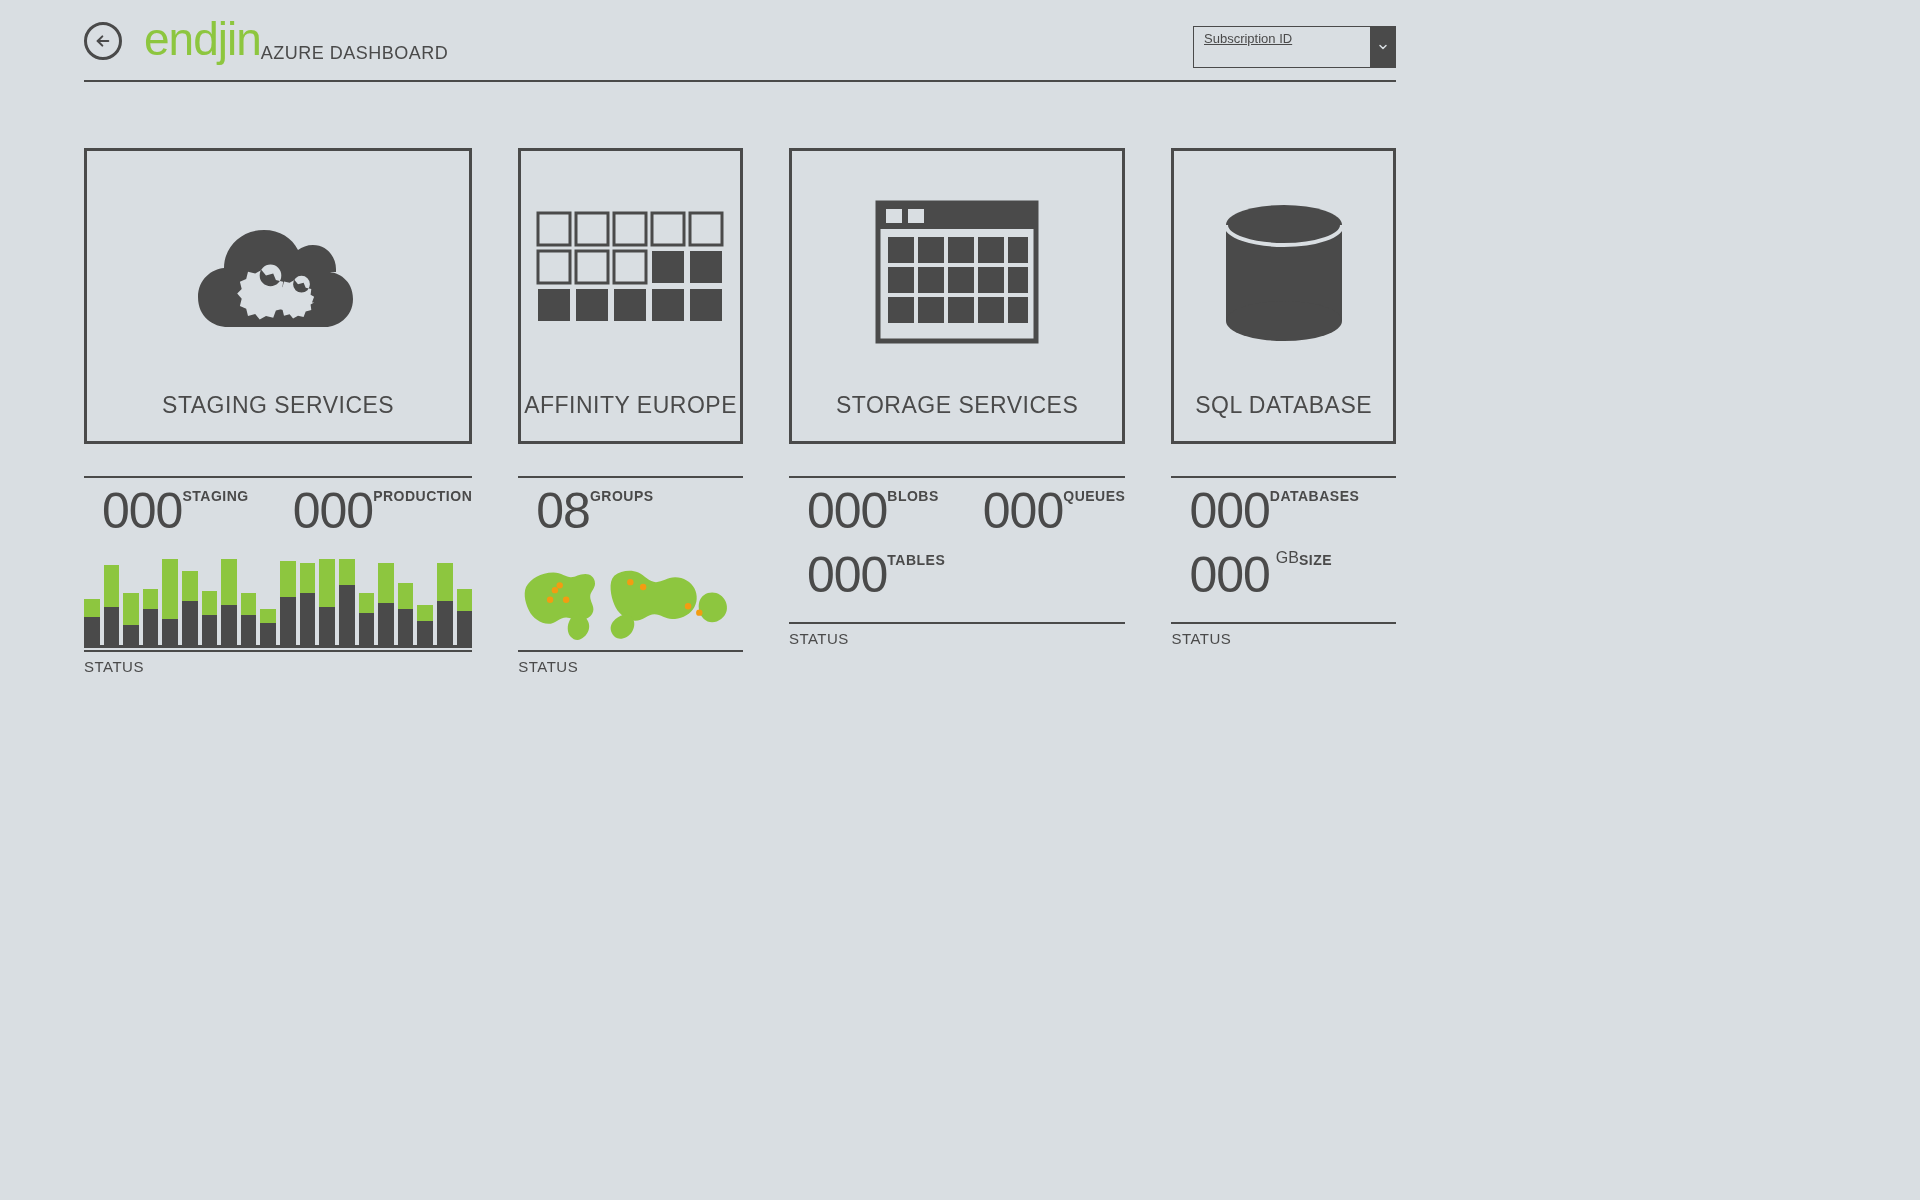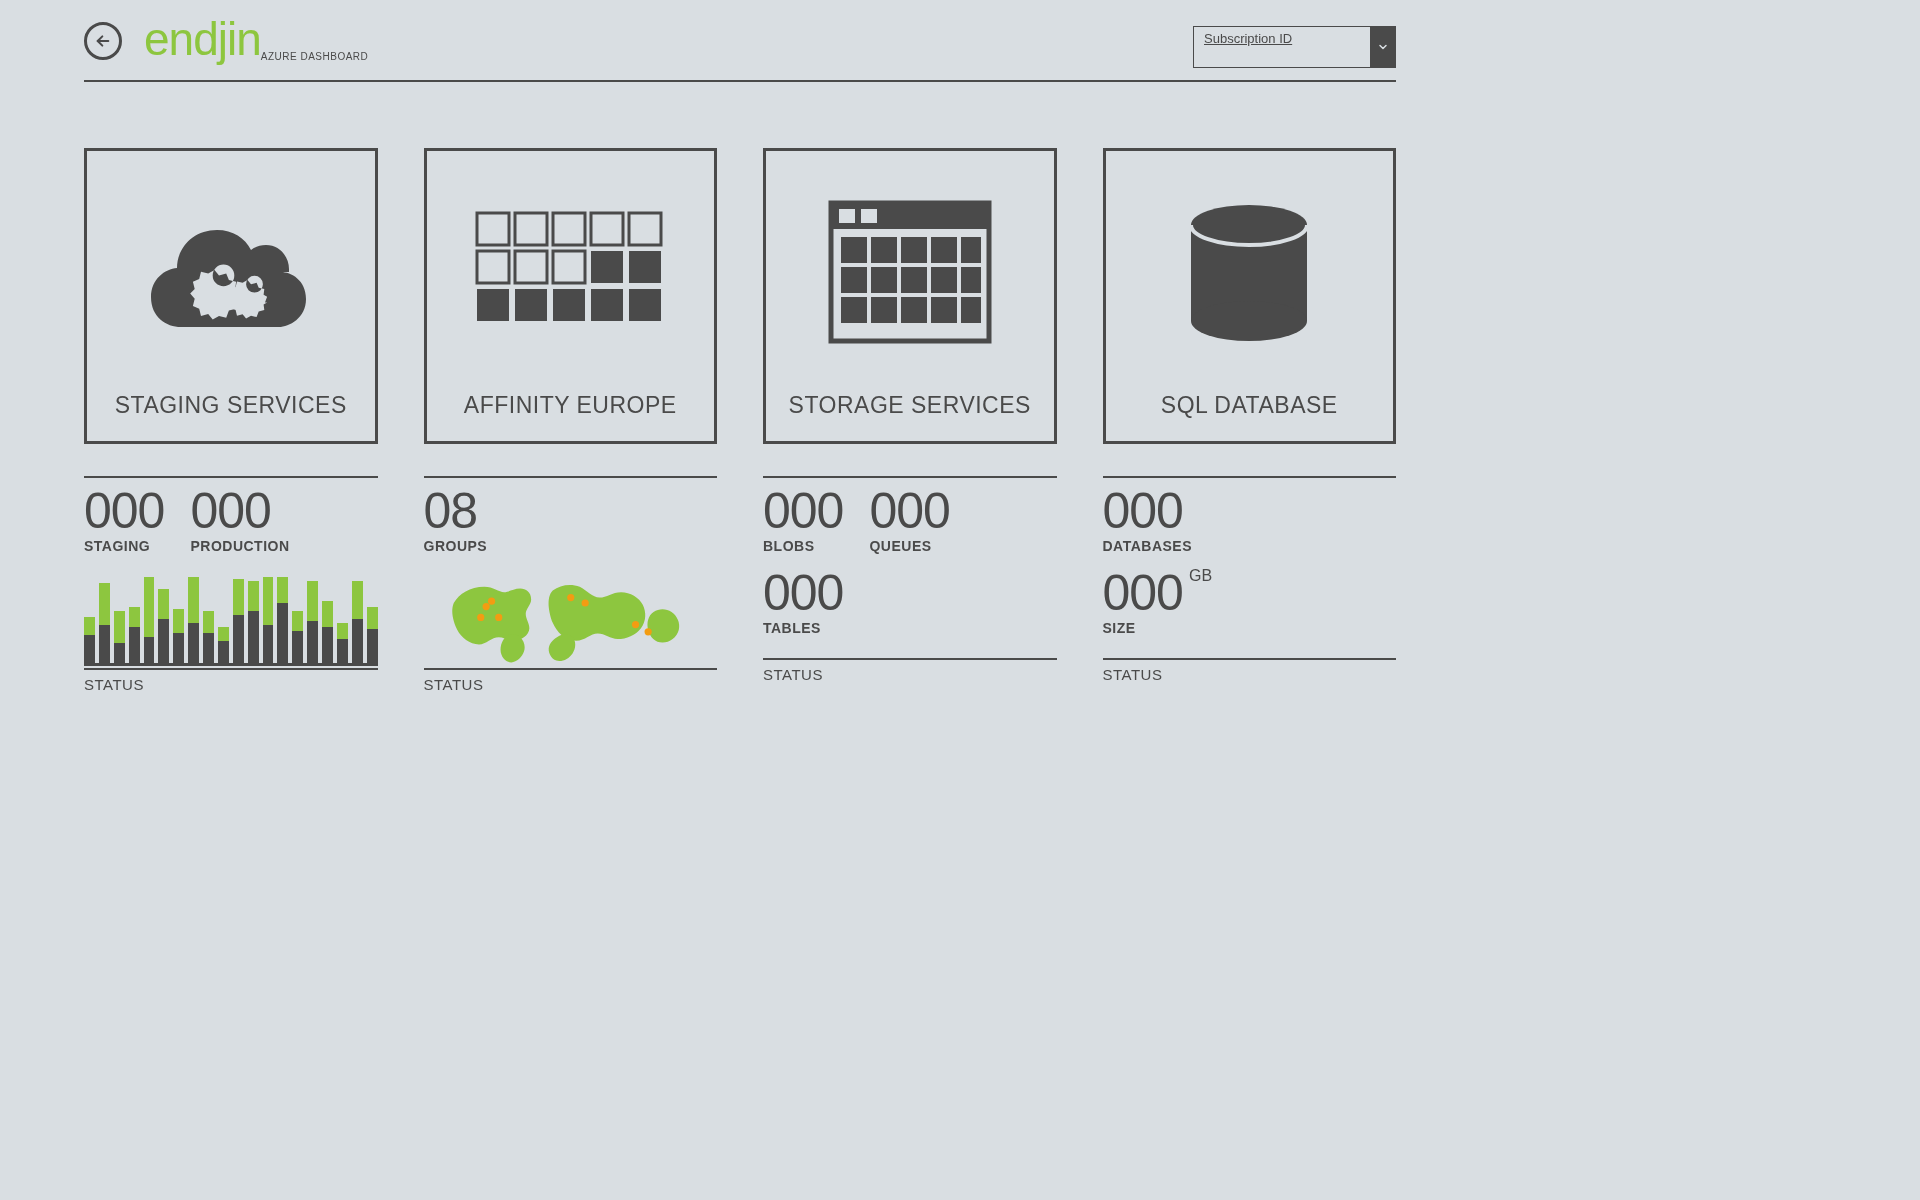--- a/index.html
+++ b/index.html
@@ -13,36 +13,36 @@
   html,body{margin:0;padding:0;background:var(--bg);font-family:"Segoe UI",Arial,Helvetica,sans-serif;color:var(--fg);}
   body{width:1480px;height:864px;overflow:hidden;}
   .page{padding:16px 84px 0 84px;}
   
   
   .header{display:flex;align-items:flex-start;gap:22px;padding-bottom:18px;border-bottom:2px solid var(--line);position:relative;}
   .back-btn{width:32px;height:32px;border:3px solid var(--fg);border-radius:50%;display:flex;align-items:center;justify-content:center;margin-top:6px;cursor:pointer;}
   .back-btn svg{display:block;}
   .brand{display:flex;flex-direction:row;line-height:1;}
   .brand-name{font-size:46px;font-weight:400;color:var(--accent);letter-spacing:-1px;}
-  .brand-sub{font-size:10px;letter-spacing:0.5px;color:var(--fg);align-self:flex-end;margin-top:2px;}
+  .brand-sub{font-size:18px;letter-spacing:0.5px;color:var(--fg);align-self:flex-end;margin-top:2px;}
   .sub-select{position:absolute;right:0;top:10px;display:flex;height:42px;font-size:13px;cursor:pointer;text-decoration:underline;}
   .sub-select .lbl{border:1px solid var(--fg);border-right:none;padding:4px 10px;width:156px;color:var(--fg);}
   .sub-select .caret{width:26px;background:var(--fg);color:var(--bg);display:flex;align-items:center;justify-content:center;}
   
   
   .tiles{display:flex;gap:46px;margin-top:66px;}
   .col{flex:1;display:flex;flex-direction:column;}
   .tile{border:3px solid var(--line);height:268px;display:flex;flex-direction:column;align-items:center;justify-content:flex-end;padding-bottom:22px;cursor:pointer;}
   .tile .icon-wrap{flex:1;display:flex;align-items:center;justify-content:center;width:100%;}
   .tile-title{font-size:23px;letter-spacing:0.5px;color:var(--fg);font-weight:400;}
   
   
   .rule{border-top:2px solid var(--line);margin-top:32px;}
   .metrics-row{display:flex;gap:26px;margin-top:8px;}
-  .metric{display:flex;flex-direction:column;}
+  .metric{display:flex;flex-direction:row;margin-left:18px;}
   .metric .value{font-size:50px;font-weight:300;color:var(--fg);line-height:1;letter-spacing:-1px;}
   .metric .value .unit{font-size:16px;font-weight:400;vertical-align:top;margin-left:6px;letter-spacing:0;}
   .metric .label{font-size:14px;letter-spacing:0.5px;color:var(--fg);margin-top:2px;font-weight:bold;}
   .region-list{font-size:14px;letter-spacing:0.5px;color:var(--fg);line-height:1.35;margin-top:4px;}
   
   .visual-row{margin-top:18px;height:94px;display:flex;align-items:flex-end;}
   .status-row{border-top:2px solid var(--line);margin-top:2px;padding-top:6px;font-size:15px;letter-spacing:0.5px;color:var(--fg);}
   
   
   .bars{display:flex;align-items:flex-end;gap:4px;border-bottom:3px solid var(--line);padding-bottom:0;width:100%;height:86px;}

